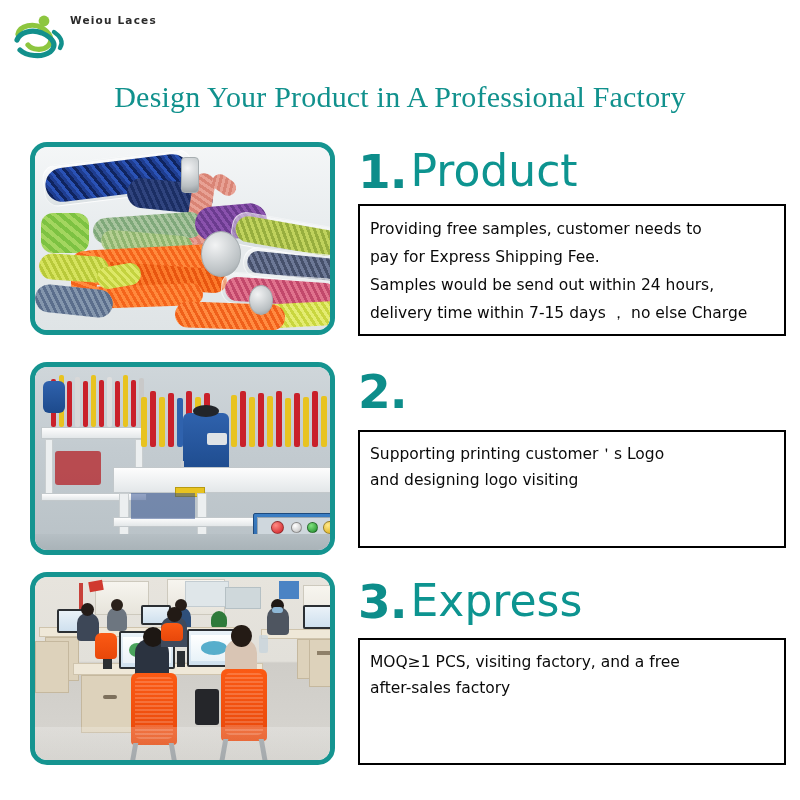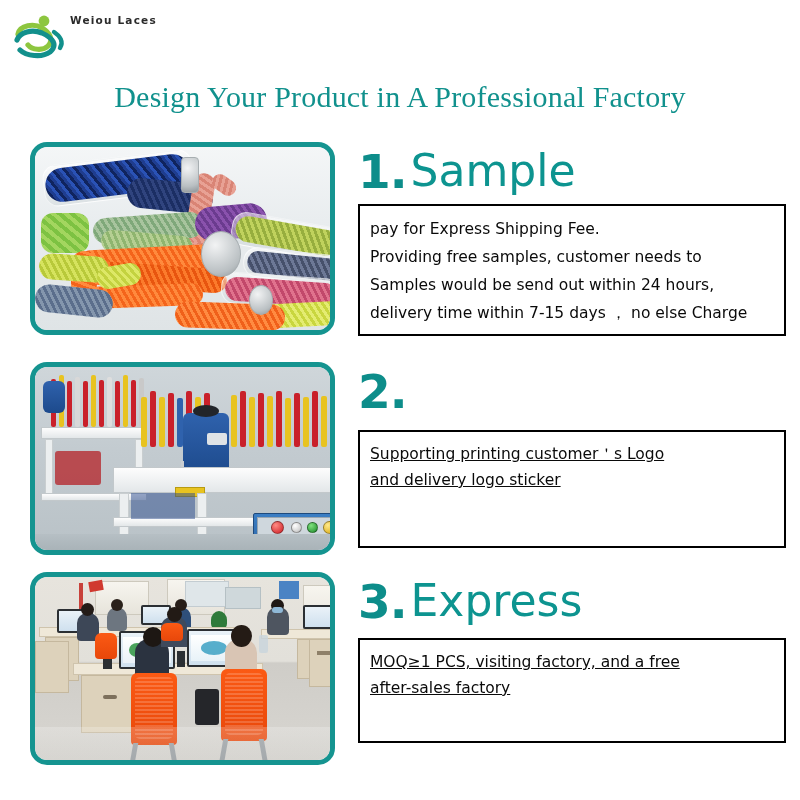--- a/index.html
+++ b/index.html
@@ -123,30 +123,30 @@
   
   .text-box {
     position: absolute;
     left: 358px;
     border: 2px solid #000000;
     background: #ffffff;
     padding: 9px 8px 8px 10px;
   }
   #box-1 { top: 62px; width: 428px; height: 132px; }
   #box-2 { top: 68px; width: 428px; height: 118px; }
-  #box-3 { top: 66px; width: 428px; height: 105px; }
+  #box-3 { top: 66px; width: 428px; height: 127px; }
 
   .box-line {
     font-family: "DejaVu Sans", sans-serif;
     font-size: 15.5px;
     color: #0a0a0a;
     line-height: 28px;
     white-space: nowrap;
   }
-  #box-2 .box-line, #box-3 .box-line { line-height: 26px; text-decoration: underline; }
+  #box-2 .box-line, #box-3 .box-line { line-height: 26px; }
 
   
   .p1 { position: absolute; inset: 0; background:
         linear-gradient(180deg,#f4f6f7 0%,#e9edef 40%,#dfe4e6 100%); }
   .rope {
     position: absolute;
     border-radius: 30px;
   }
   .tube {
     position: absolute;
@@ -265,26 +265,26 @@
       <div class="rope" style="left:140px;top:156px;width:110px;height:26px;transform:rotate(2deg);background:repeating-linear-gradient(60deg,#f0601a 0 3px,#ff8b41 3px 6px);"></div>
 
       <div class="cap" style="left:166px;top:84px;width:40px;height:46px;"></div>
       <div class="cap" style="left:214px;top:138px;width:24px;height:30px;"></div>
       <div class="cap" style="left:146px;top:10px;width:18px;height:36px;border-radius:4px;"></div>
     </div>
   </div>
 
   <div class="sec-head">
     <span class="sec-num">1.</span>
-    <span class="sec-title">Sample</span>
+    <span class="sec-title">Product</span>
   </div>
 
   <div class="text-box" id="box-1">
+    <div class="box-line">Providing free samples, customer needs to</div>
     <div class="box-line">pay for Express Shipping Fee.</div>
-    <div class="box-line">Providing free samples, customer needs to</div>
     <div class="box-line">Samples would be send out within 24 hours,</div>
     <div class="box-line">delivery time within 7-15 days ， no else Charge</div>
   </div>
 </div>
 
 <div class="section" id="section-2">
 
   <div class="photo-frame">
     <div class="photo-inner">
       <div class="p2"></div>
@@ -356,21 +356,21 @@
       <div style="position:absolute;left:0;bottom:0;width:100%;height:16px;background:linear-gradient(180deg,#b6bfc4,#a9b3b8);"></div>
     </div>
   </div>
 
   <div class="sec-head">
     <span class="sec-num">2.</span>
   </div>
 
   <div class="text-box" id="box-2">
     <div class="box-line">Supporting printing  customer＇s  Logo</div>
-    <div class="box-line">and delivery logo sticker</div>
+    <div class="box-line">and designing logo visiting</div>
   </div>
 </div>
 
 <div class="section" id="section-3">
 
   <div class="photo-frame">
     <div class="photo-inner">
       <div class="p3"></div>
 
       <div class="window" style="left:60px;top:4px;width:54px;height:34px;"></div>

